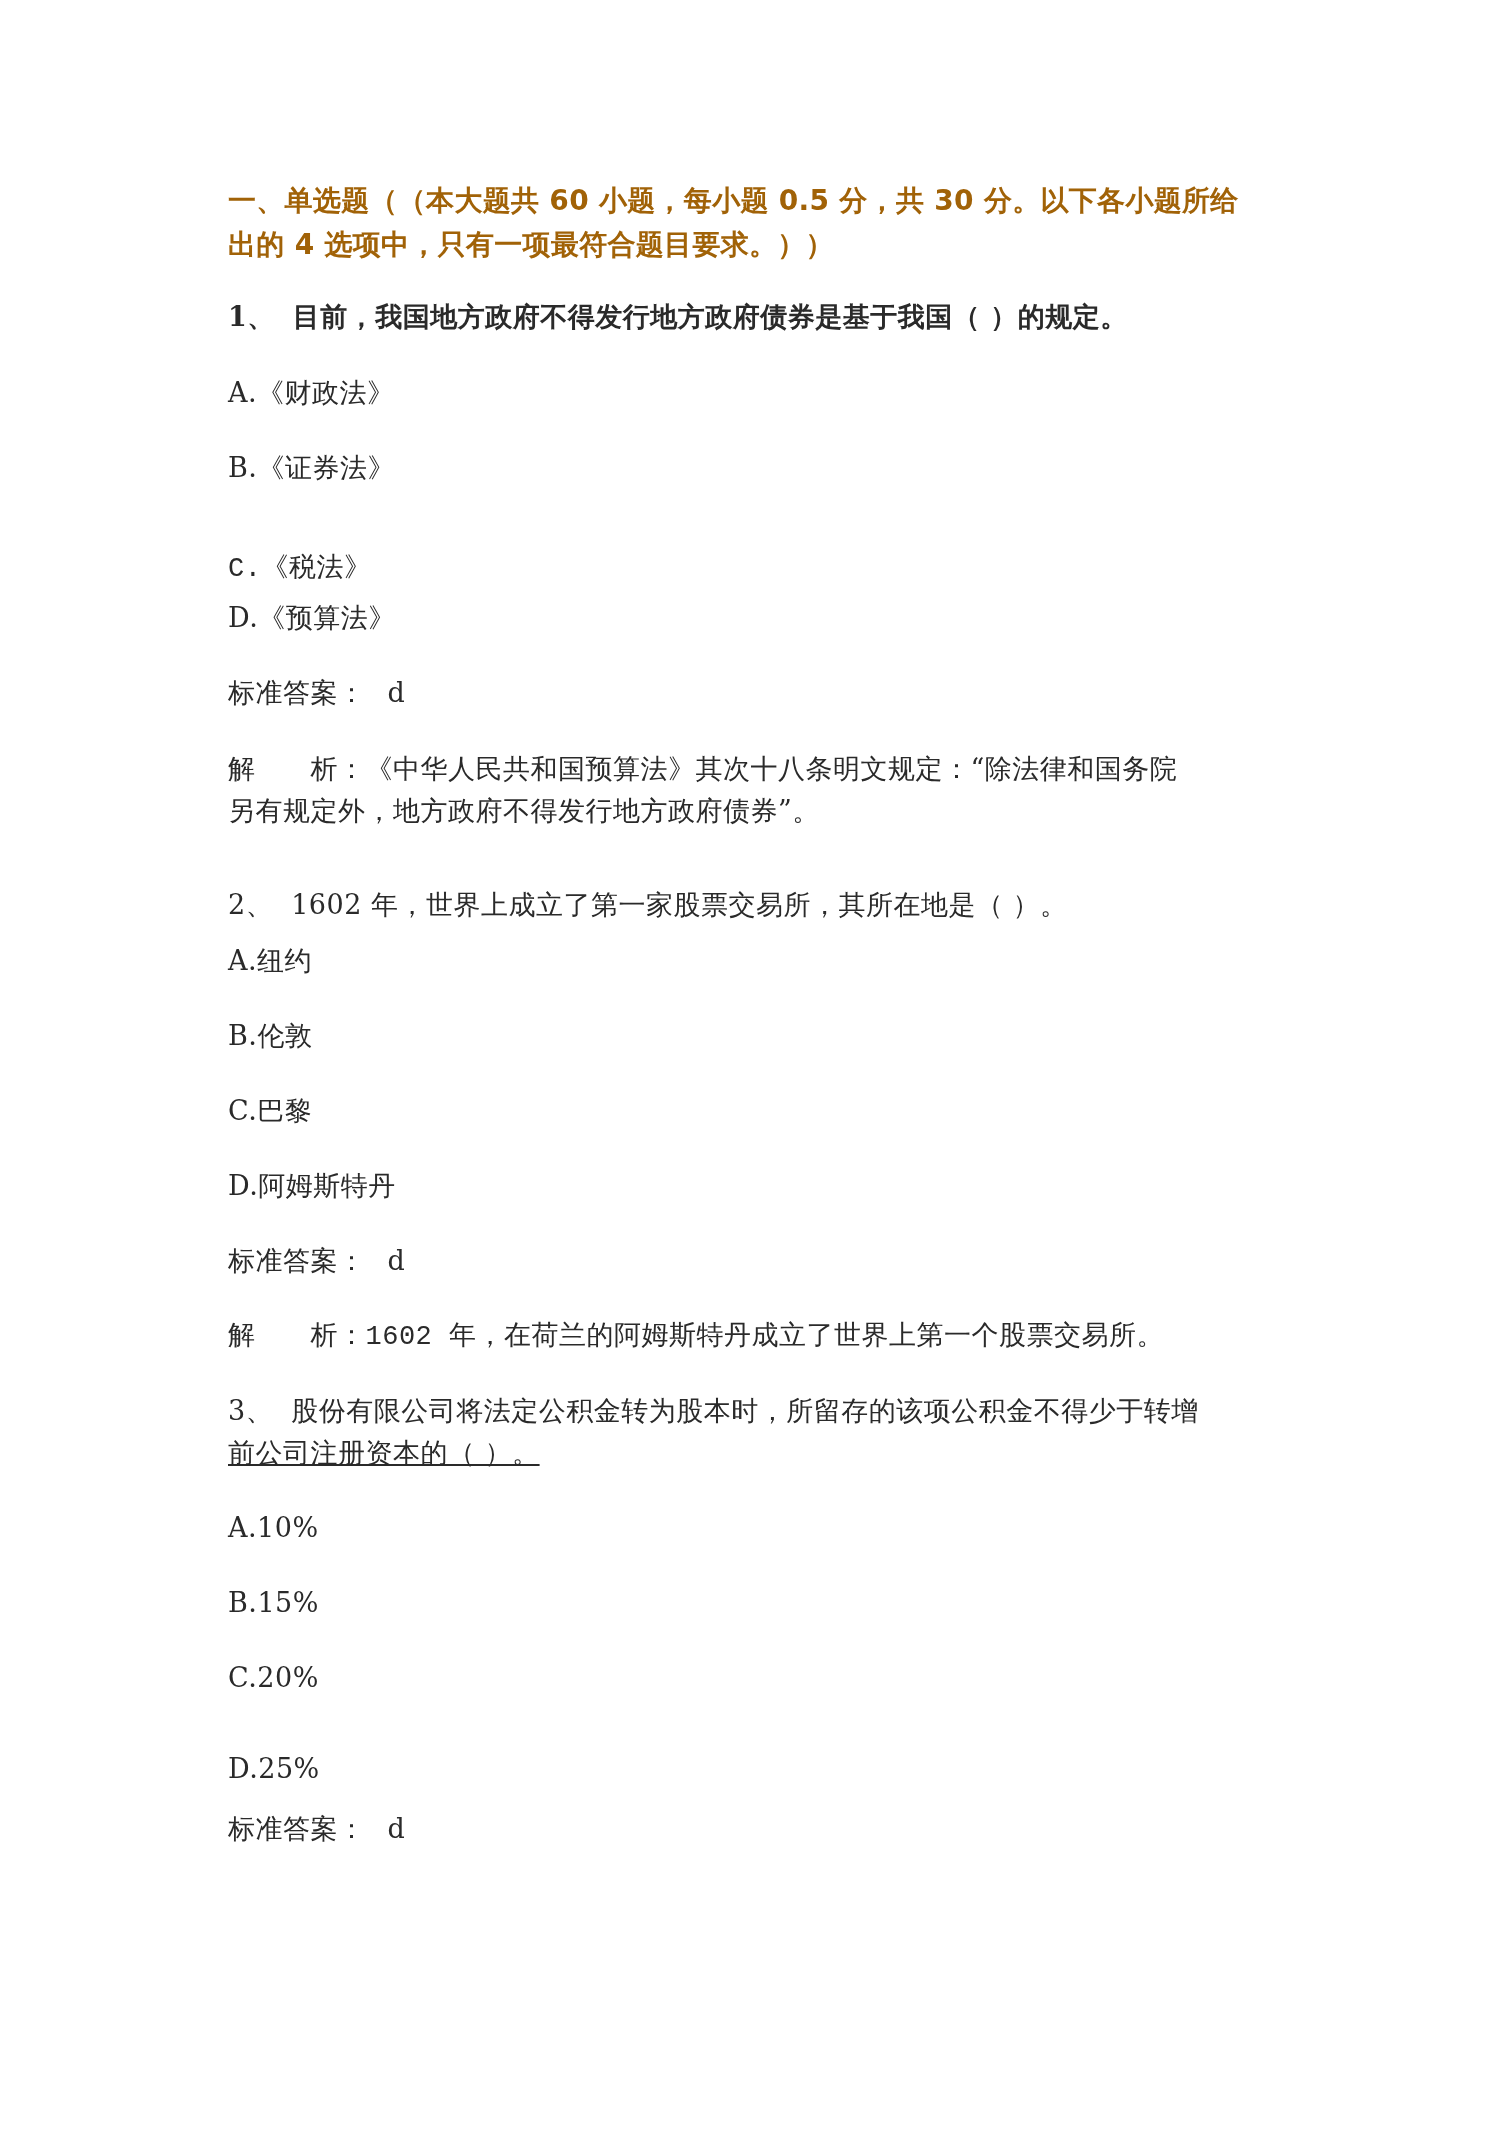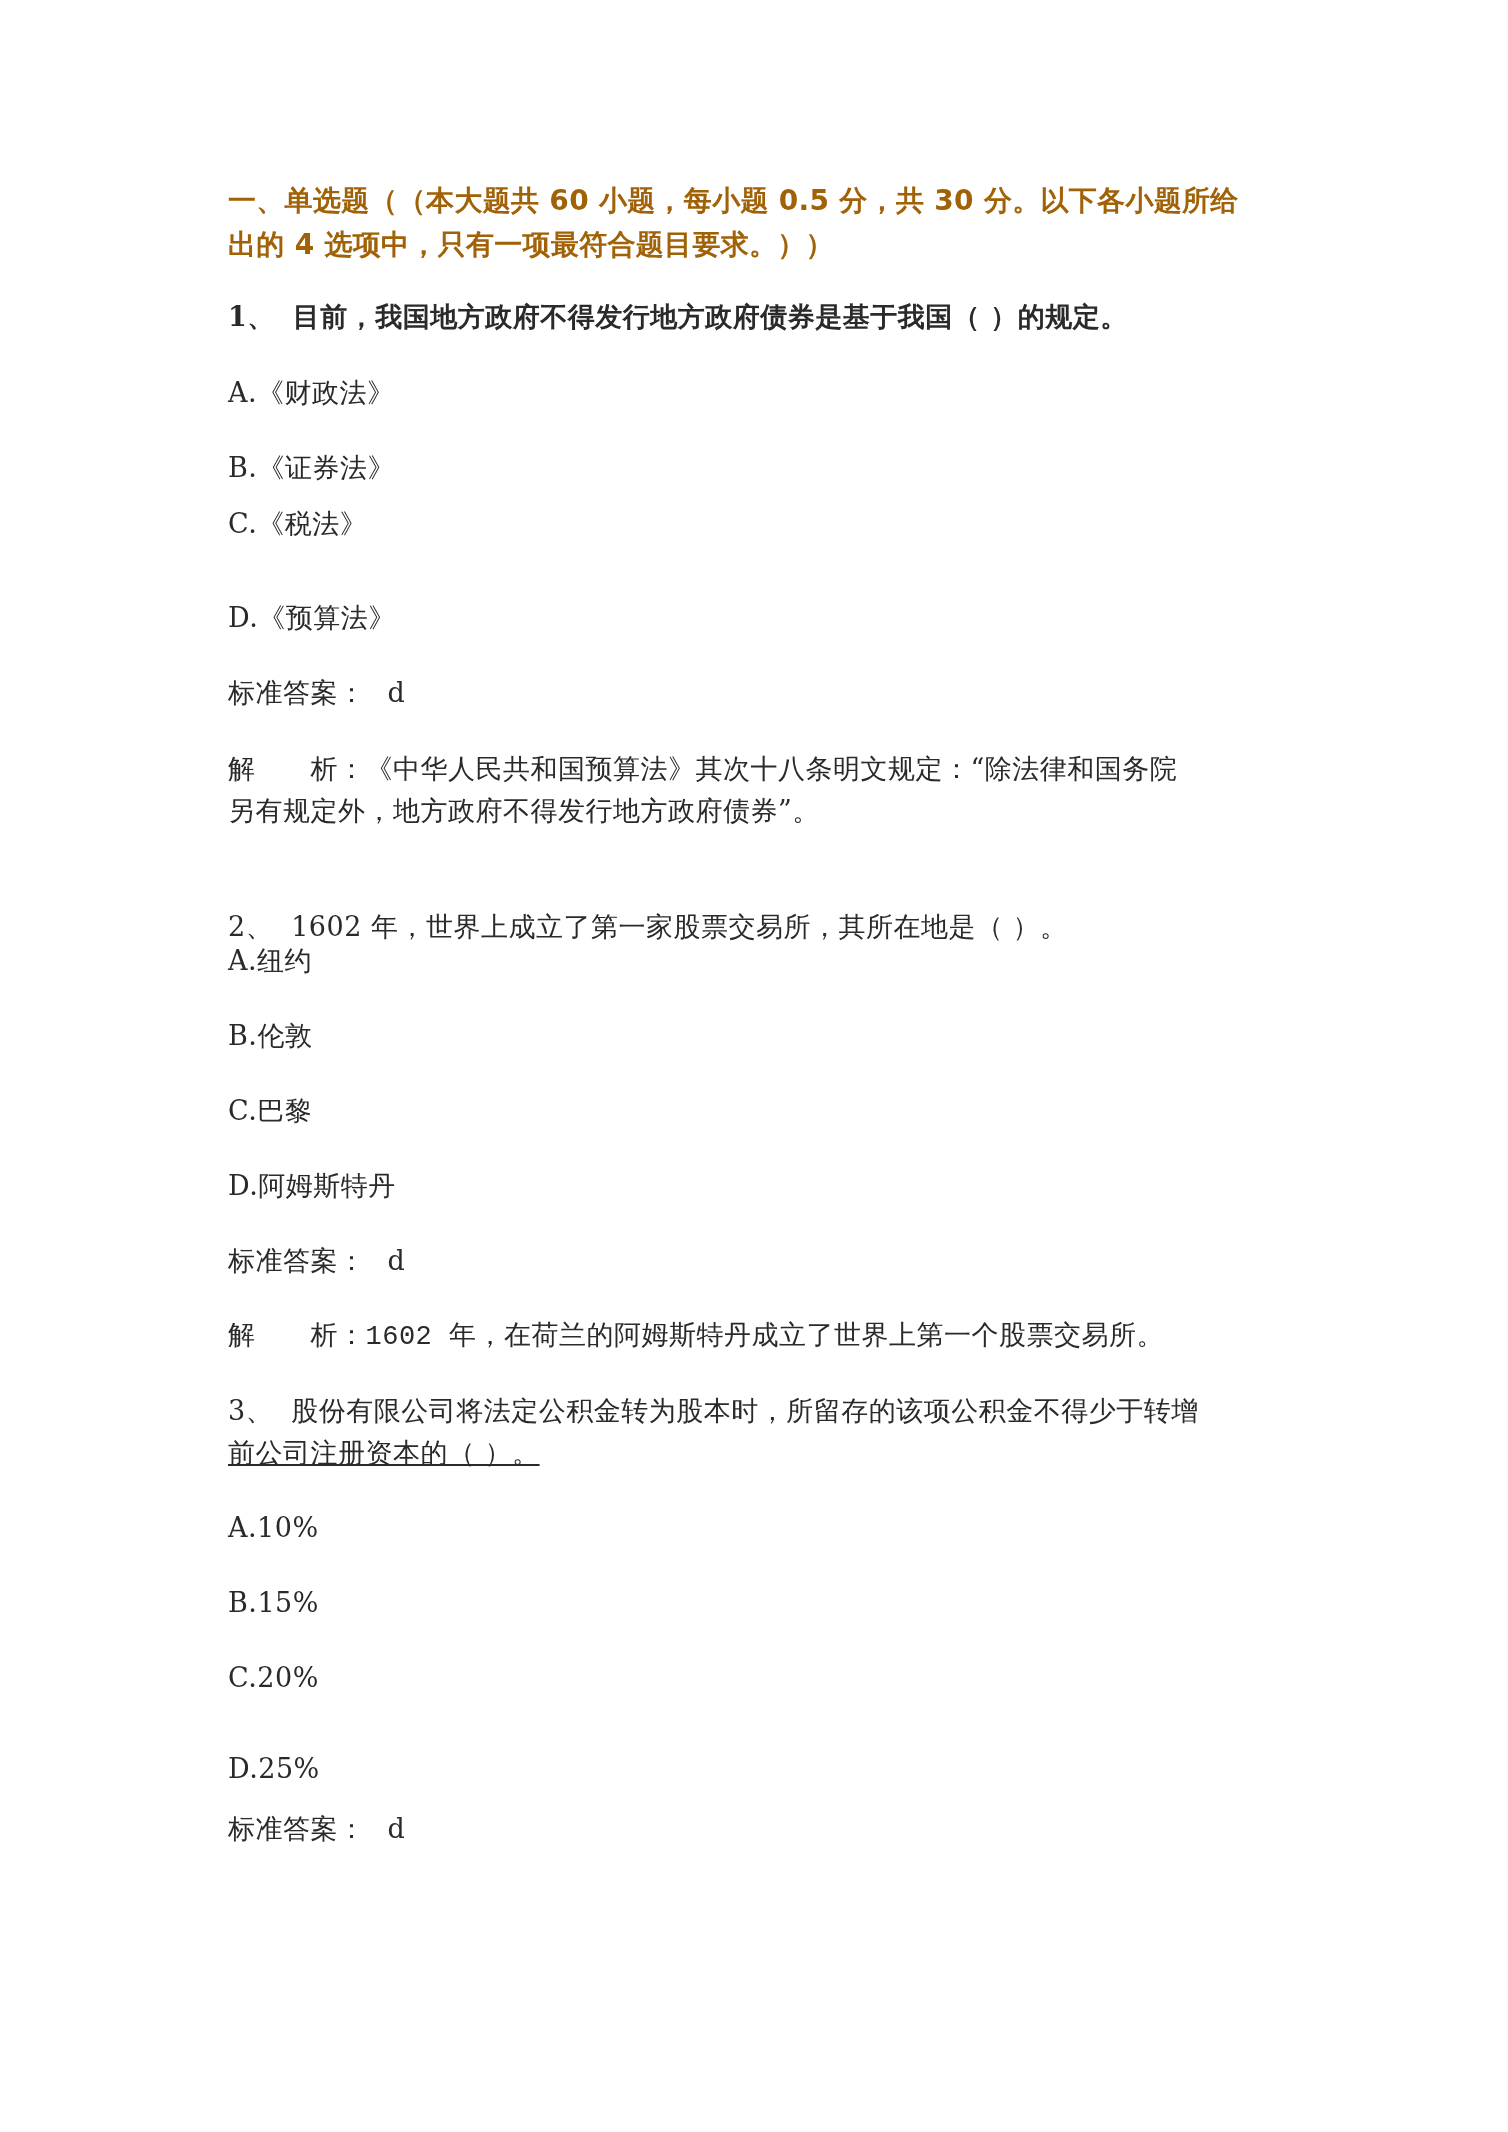--- a/index.html
+++ b/index.html
@@ -51,31 +51,31 @@
 <div class="page">
 
   <div class="line section-title" style="top:180px;">一、单选题（（本大题共 60 小题，每小题 0.5 分，共 30 分。以下各小题所给</div>
   <div class="line section-title" style="top:224px;">出的 4 选项中，只有一项最符合题目要求。））</div>
 
   <div class="line" style="top:296px;font-weight:bold;">
     <span class="qnum">1、</span><span>目前，我国地方政府不得发行地方政府债券是基于我国（ ）的规定。</span>
   </div>
   <div class="line" style="top:372px;">A.《财政法》</div>
   <div class="line" style="top:447px;">B.《证券法》</div>
-  <div class="line" style="top:503px;">C.《税法》</div>
+  <div class="line" style="top:548px;font-family:Liberation Mono, monospace;">C.《税法》</div>
   <div class="line" style="top:597px;">D.《预算法》</div>
   <div class="line" style="top:672px;">
     <span>标准答案：</span><span class="answer-value">d</span>
   </div>
   <div class="line" style="top:748px;">
     <span>解　　析：</span><span>《中华人民共和国预算法》其次十八条明文规定：“除法律和国务院</span>
   </div>
   <div class="line" style="top:790px;">另有规定外，地方政府不得发行地方政府债券”。</div>
 
-  <div class="line" style="top:906px;">
+  <div class="line" style="top:884px;">
     <span class="qnum">2、</span><span>1602 年，世界上成立了第一家股票交易所，其所在地是（ ）。</span>
   </div>
   <div class="line" style="top:940px;text-align:center;">A.纽约</div>
   <div class="line" style="top:1015px;">B.伦敦</div>
   <div class="line" style="top:1090px;">C.巴黎</div>
   <div class="line" style="top:1165px;text-align:center;">D.阿姆斯特丹</div>
   <div class="line" style="top:1240px;">
     <span>标准答案：</span><span class="answer-value">d</span>
   </div>
   <div class="line" style="top:1316px;font-family:Liberation Mono, monospace;">

